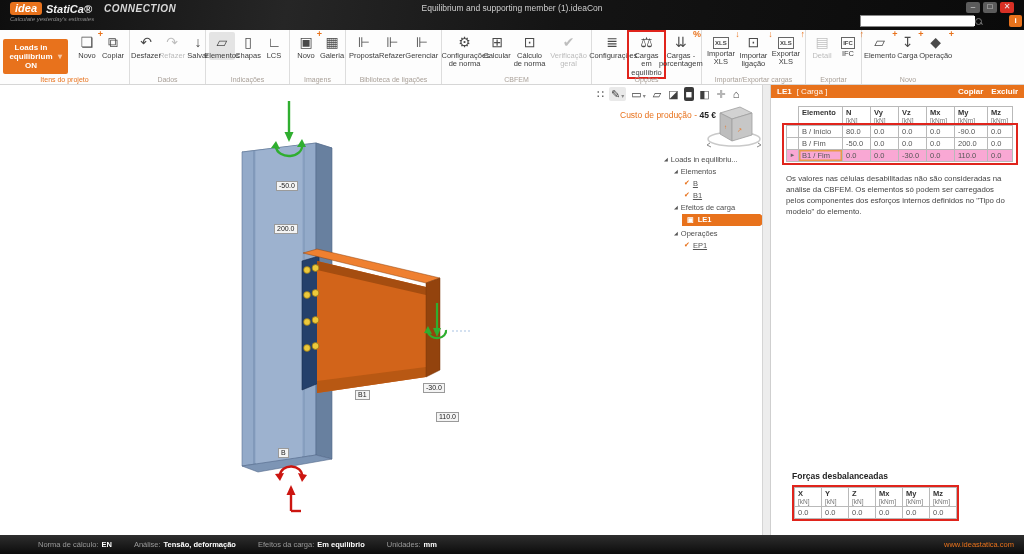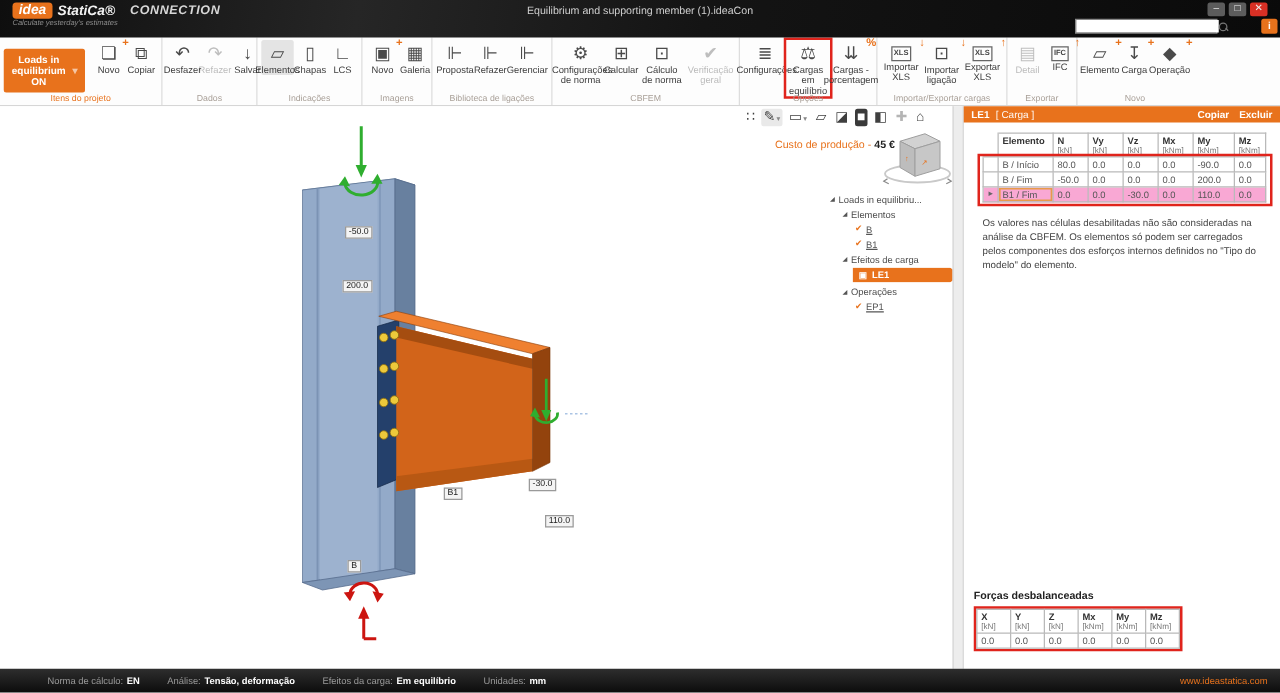--- a/index.html
+++ b/index.html
@@ -119,21 +119,21 @@
   table.grid th .unit { font-weight:normal; color:#777; font-size:6.5px; }
   .loads-wrap { position:relative; margin:8px 10px 0 15px; }
   .loads-wrap td.marker, .loads-wrap th.marker { width:12px; border-right:1px solid #b9b9b9;
     color:#666; font-size:7px; text-align:center; }
   .loads-wrap th.marker { border-top-color:transparent; border-left-color:transparent; background:transparent; }
   tr.selrow td { background:#f9a8d4; }
   td.selcell { box-shadow:inset 0 0 0 1.5px #e89a4a; }
   .redbox { position:absolute; left:-4px; right:-4px; border:2px solid #e0241c;
     pointer-events:none; }
   .note { margin:12px 12px 16px 15px; font-size:7.8px; color:#444; line-height:1.4; }
-  .forcas { position:absolute; left:8px; top:386px; }
+  .forcas { position:absolute; left:21px; top:386px; }
   .forcas h4 { font-size:8.5px; color:#222; margin-bottom:4px; }
   .forcas .fwrap { border:2px solid #e0241c; display:inline-block; }
   .forcas td, .forcas th { min-width:27px; }
 
   
   #statusbar { position:absolute; left:0; top:535px; width:1024px; height:19px;
     background:linear-gradient(#2e2e2e,#0c0c0c); display:flex; align-items:center;
     font-size:7.5px; }
   .sitem { margin-left:22px; white-space:nowrap; }
   .sitem:first-child { margin-left:38px; }

